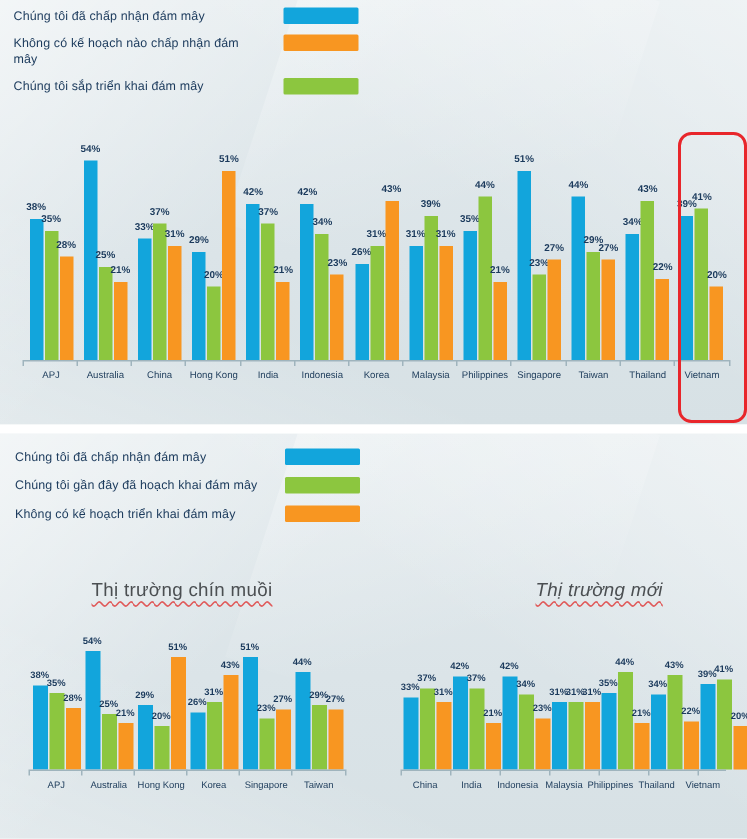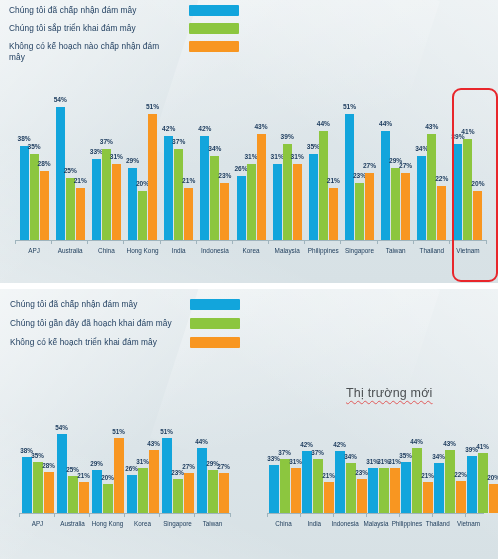--- a/index.html
+++ b/index.html
@@ -80,21 +80,21 @@
 
   .subtitle{
     position:absolute;z-index:5;
     font-size:12.5px;color:#4b4f52;letter-spacing:.2px;
     white-space:nowrap;
     text-decoration:underline wavy #e05a5a;
     text-underline-offset:3px;
     text-decoration-thickness:1px;
   }
   #title-mature{left:61px;top:386px;}
-  #title-emerging{left:346px;top:386px;}
+  #title-emerging{left:357px;top:386px;font-style:italic;}
 
   
   #highlight-vietnam{
     position:absolute;z-index:7;
     left:452px;top:88px;width:42px;height:190px;
     border:2.2px solid #e8262b;border-radius:9px;
     background:transparent;pointer-events:none;
   }
   .gap{position:absolute;left:0;top:283px;width:498px;height:6px;background:#ffffff;z-index:8;}
 </style>
@@ -106,26 +106,26 @@
   <div class="panel" id="panel-top"></div>
   <div class="gap"></div>
   <div class="panel" id="panel-bottom"></div>
 
   <div class="legend" id="legend-top">
     <div class="legend-row">
       <span class="legend-label">Chúng tôi đã chấp nhận đám mây</span>
       <span class="legend-swatch" style="background:#12a5dc"></span>
     </div>
     <div class="legend-row">
+      <span class="legend-label">Không có kế hoạch nào chấp nhận đám mây</span>
+      <span class="legend-swatch" style="background:#f89621"></span>
+    </div>
+    <div class="legend-row">
       <span class="legend-label">Chúng tôi sắp triển khai đám mây</span>
       <span class="legend-swatch" style="background:#8cc63f"></span>
-    </div>
-    <div class="legend-row">
-      <span class="legend-label">Không có kế hoạch nào chấp nhận đám mây</span>
-      <span class="legend-swatch" style="background:#f89621"></span>
     </div>
   </div>
 
   <div class="legend" id="legend-bottom">
     <div class="legend-row">
       <span class="legend-label">Chúng tôi đã chấp nhận đám mây</span>
       <span class="legend-swatch" style="background:#12a5dc"></span>
     </div>
     <div class="legend-row">
       <span class="legend-label">Chúng tôi gần đây đã hoạch khai đám mây</span>
@@ -308,20 +308,21 @@
         <div class="xlabel">Korea</div>
         <div class="xlabel">Malaysia</div>
         <div class="xlabel">Philippines</div>
         <div class="xlabel">Singapore</div>
         <div class="xlabel">Taiwan</div>
         <div class="xlabel">Thailand</div>
         <div class="xlabel">Vietnam</div>
       </div>
   </div>
 
+  <div class="subtitle" id="title-mature">Thị trường chín muồi</div>
   <div class="subtitle" id="title-emerging">Thị trường mới</div>
 
   <div class="chart chart-sub" id="chart-mature">
     <div class="plot">
         <div class="group">
           <span class="tick"></span>
           <div class="bar" style="background: rgb(18, 165, 220); height: 55.7333px;">
             <span class="val">38%</span>
           </div>
           <div class="bar" style="background: rgb(140, 198, 63); height: 51.3333px;">

